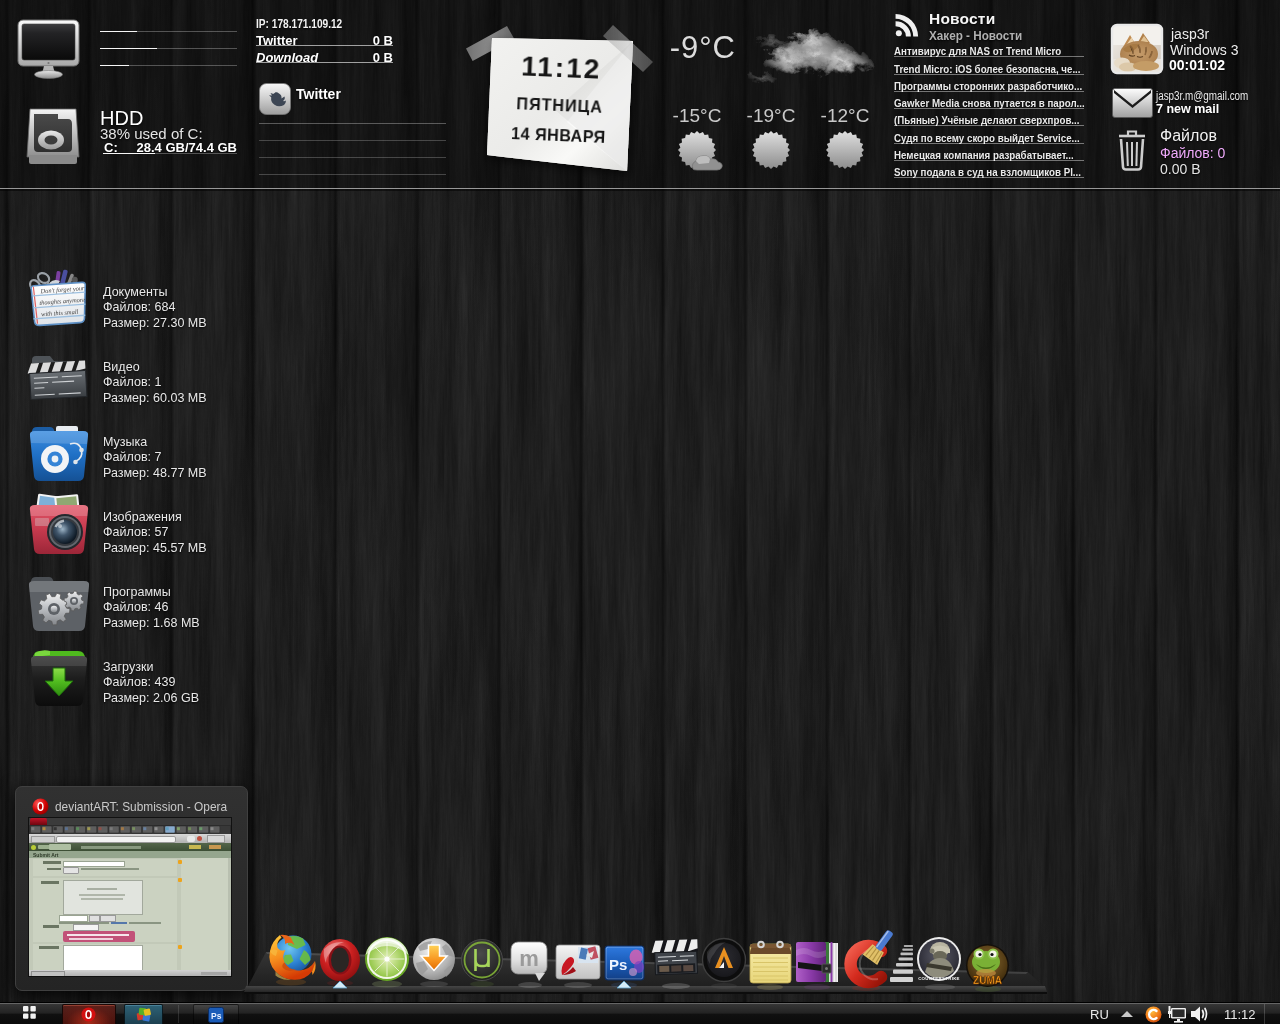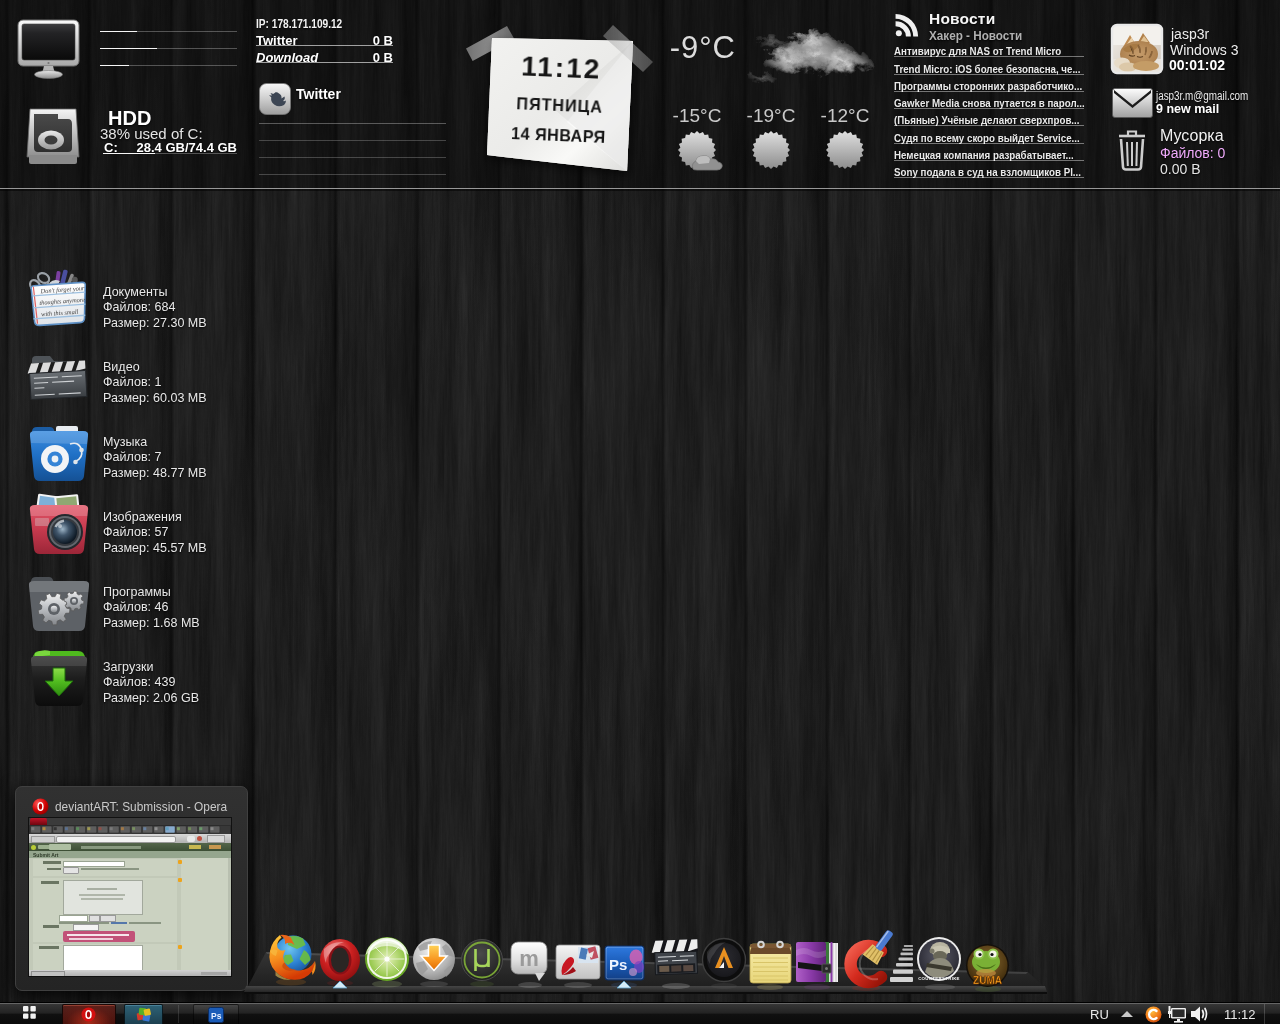--- a/index.html
+++ b/index.html
@@ -120,21 +120,21 @@
   <ellipse cx="27" cy="35" rx="6.5" ry="4.5" fill="#3c3c3c"></ellipse>
 </svg>
 
 <div class="line" style="left:100px;top:31px;width:137px"></div>
 <div class="line" style="left:100px;top:31px;width:37px;background:rgba(255,255,255,0.95)"></div>
 <div class="line" style="left:100px;top:48px;width:137px"></div>
 <div class="line" style="left:100px;top:48px;width:57px;background:rgba(255,255,255,0.95)"></div>
 <div class="line" style="left:100px;top:65px;width:137px"></div>
 <div class="line" style="left:100px;top:65px;width:29px;background:rgba(255,255,255,0.95)"></div>
 
-<div class="abs tsh" style="left:108px;top:107px;color:#fff;font-size:20px;font-weight:bold;">HDD</div>
+<div class="abs tsh" style="left:100px;top:107px;color:#fff;font-size:20px;font-weight:normal;">HDD</div>
 <div class="abs tsh" style="left:100px;top:125px;color:#e4e4e4;font-size:15px;">38% used of C:</div>
 <div class="abs tsh" style="left:103px;top:140px;width:134px;color:#fff;font-size:13px;font-weight:bold;">
   <span style="position:absolute;left:1px;">C:</span>
       <span style="position:absolute;right:0;">28.4 GB/74.4 GB</span>
 </div>
 <div class="line" style="left:103px;top:153px;width:134px"></div>
 <div class="line" style="left:103px;top:153px;width:52px;background:rgba(255,255,255,0.95)"></div>
 
 <div class="abs tsh" style="left:256px;top:16px;color:#f3f3f3;font-size:13px;font-weight:bold;transform:scaleX(0.78);transform-origin:0 0;">IP: 178.171.109.12</div>
 <div class="abs tsh" style="left:256px;top:33px;width:137px;color:#fff;font-size:13px;font-weight:bold;">
@@ -336,33 +336,33 @@
     <linearGradient id="env" x1="0" y1="0" x2="0" y2="1">
       <stop offset="0" stop-color="#fdfdfd"></stop>
           <stop offset="0.5" stop-color="#cfcfcf"></stop>
           <stop offset="1" stop-color="#a0a0a0"></stop>
     </linearGradient>
   </defs>
   <rect x="0.5" y="0.5" width="40" height="29" rx="2.5" fill="url(#env)" stroke="#555" stroke-width="0.8"></rect>
   <path d="M2 2 L20.5 17 L39 2 L39 5 L20.5 20 L2 5 Z" fill="#1c1c1c"></path>
 </svg>
 <div class="abs tsh" style="left:1156px;top:89px;color:#e9e9e9;font-size:12.5px;transform:scaleX(0.79);transform-origin:0 0;">jasp3r.m@gmail.com</div>
-<div class="abs tsh" style="left:1156px;top:102px;color:#fff;font-size:12.5px;font-weight:bold;">9 new mail</div>
+<div class="abs tsh" style="left:1156px;top:102px;color:#fff;font-size:12.5px;font-weight:bold;">7 new mail</div>
 
 <svg class="abs" style="left:1115px;top:127px" width="36" height="46">
   <g stroke="#cdcdcd" fill="none" stroke-width="2.6">
     <path d="M4 9 L30 9"></path>
     <path d="M13 8 L13 4.5 L21 4.5 L21 8" stroke-width="2.2"></path>
     <path d="M6 12 L8 40 Q8.2 42.5 11 42.5 L23 42.5 Q25.8 42.5 26 40 L28 12"></path>
     <path d="M12 15 L12.8 39" stroke-width="2"></path>
     <path d="M17 15 L17 39" stroke-width="2"></path>
     <path d="M22 15 L21.4 39" stroke-width="2"></path>
   </g>
 </svg>
-<div class="abs tsh" style="left:1160px;top:127px;color:#f0f0f0;font-size:16px;">Мусорка</div>
+<div class="abs tsh" style="left:1160px;top:127px;color:#f0f0f0;font-size:16px;">Файлов</div>
 <div class="abs tsh" style="left:1160px;top:145px;color:#f0abfc;font-size:14px;">Файлов: 0</div>
 <div class="abs tsh" style="left:1160px;top:161px;color:#e4e4e4;font-size:14px;">0.00 B</div>
 
 <div class="abs" id="folders">
       <div class="abs tsh" style="left:103px;top:284px;color:#e8e8e8;font-size:13.2px;line-height:15.4px;white-space:nowrap;transform:scaleX(0.95);transform-origin:0 0;">Документы<br>Файлов: 684<br>Размер: 27.30 MB</div>
       <div class="abs tsh" style="left:103px;top:359px;color:#e8e8e8;font-size:13.2px;line-height:15.4px;white-space:nowrap;transform:scaleX(0.95);transform-origin:0 0;">Видео<br>Файлов: 1<br>Размер: 60.03 MB</div>
       <div class="abs tsh" style="left:103px;top:434px;color:#e8e8e8;font-size:13.2px;line-height:15.4px;white-space:nowrap;transform:scaleX(0.95);transform-origin:0 0;">Музыка<br>Файлов: 7<br>Размер: 48.77 MB</div>
       <div class="abs tsh" style="left:103px;top:509px;color:#e8e8e8;font-size:13.2px;line-height:15.4px;white-space:nowrap;transform:scaleX(0.95);transform-origin:0 0;">Изображения<br>Файлов: 57<br>Размер: 45.57 MB</div>
       <div class="abs tsh" style="left:103px;top:584px;color:#e8e8e8;font-size:13.2px;line-height:15.4px;white-space:nowrap;transform:scaleX(0.95);transform-origin:0 0;">Программы<br>Файлов: 46<br>Размер: 1.68 MB</div>
       <div class="abs tsh" style="left:103px;top:659px;color:#e8e8e8;font-size:13.2px;line-height:15.4px;white-space:nowrap;transform:scaleX(0.95);transform-origin:0 0;">Загрузки<br>Файлов: 439<br>Размер: 2.06 GB</div>

